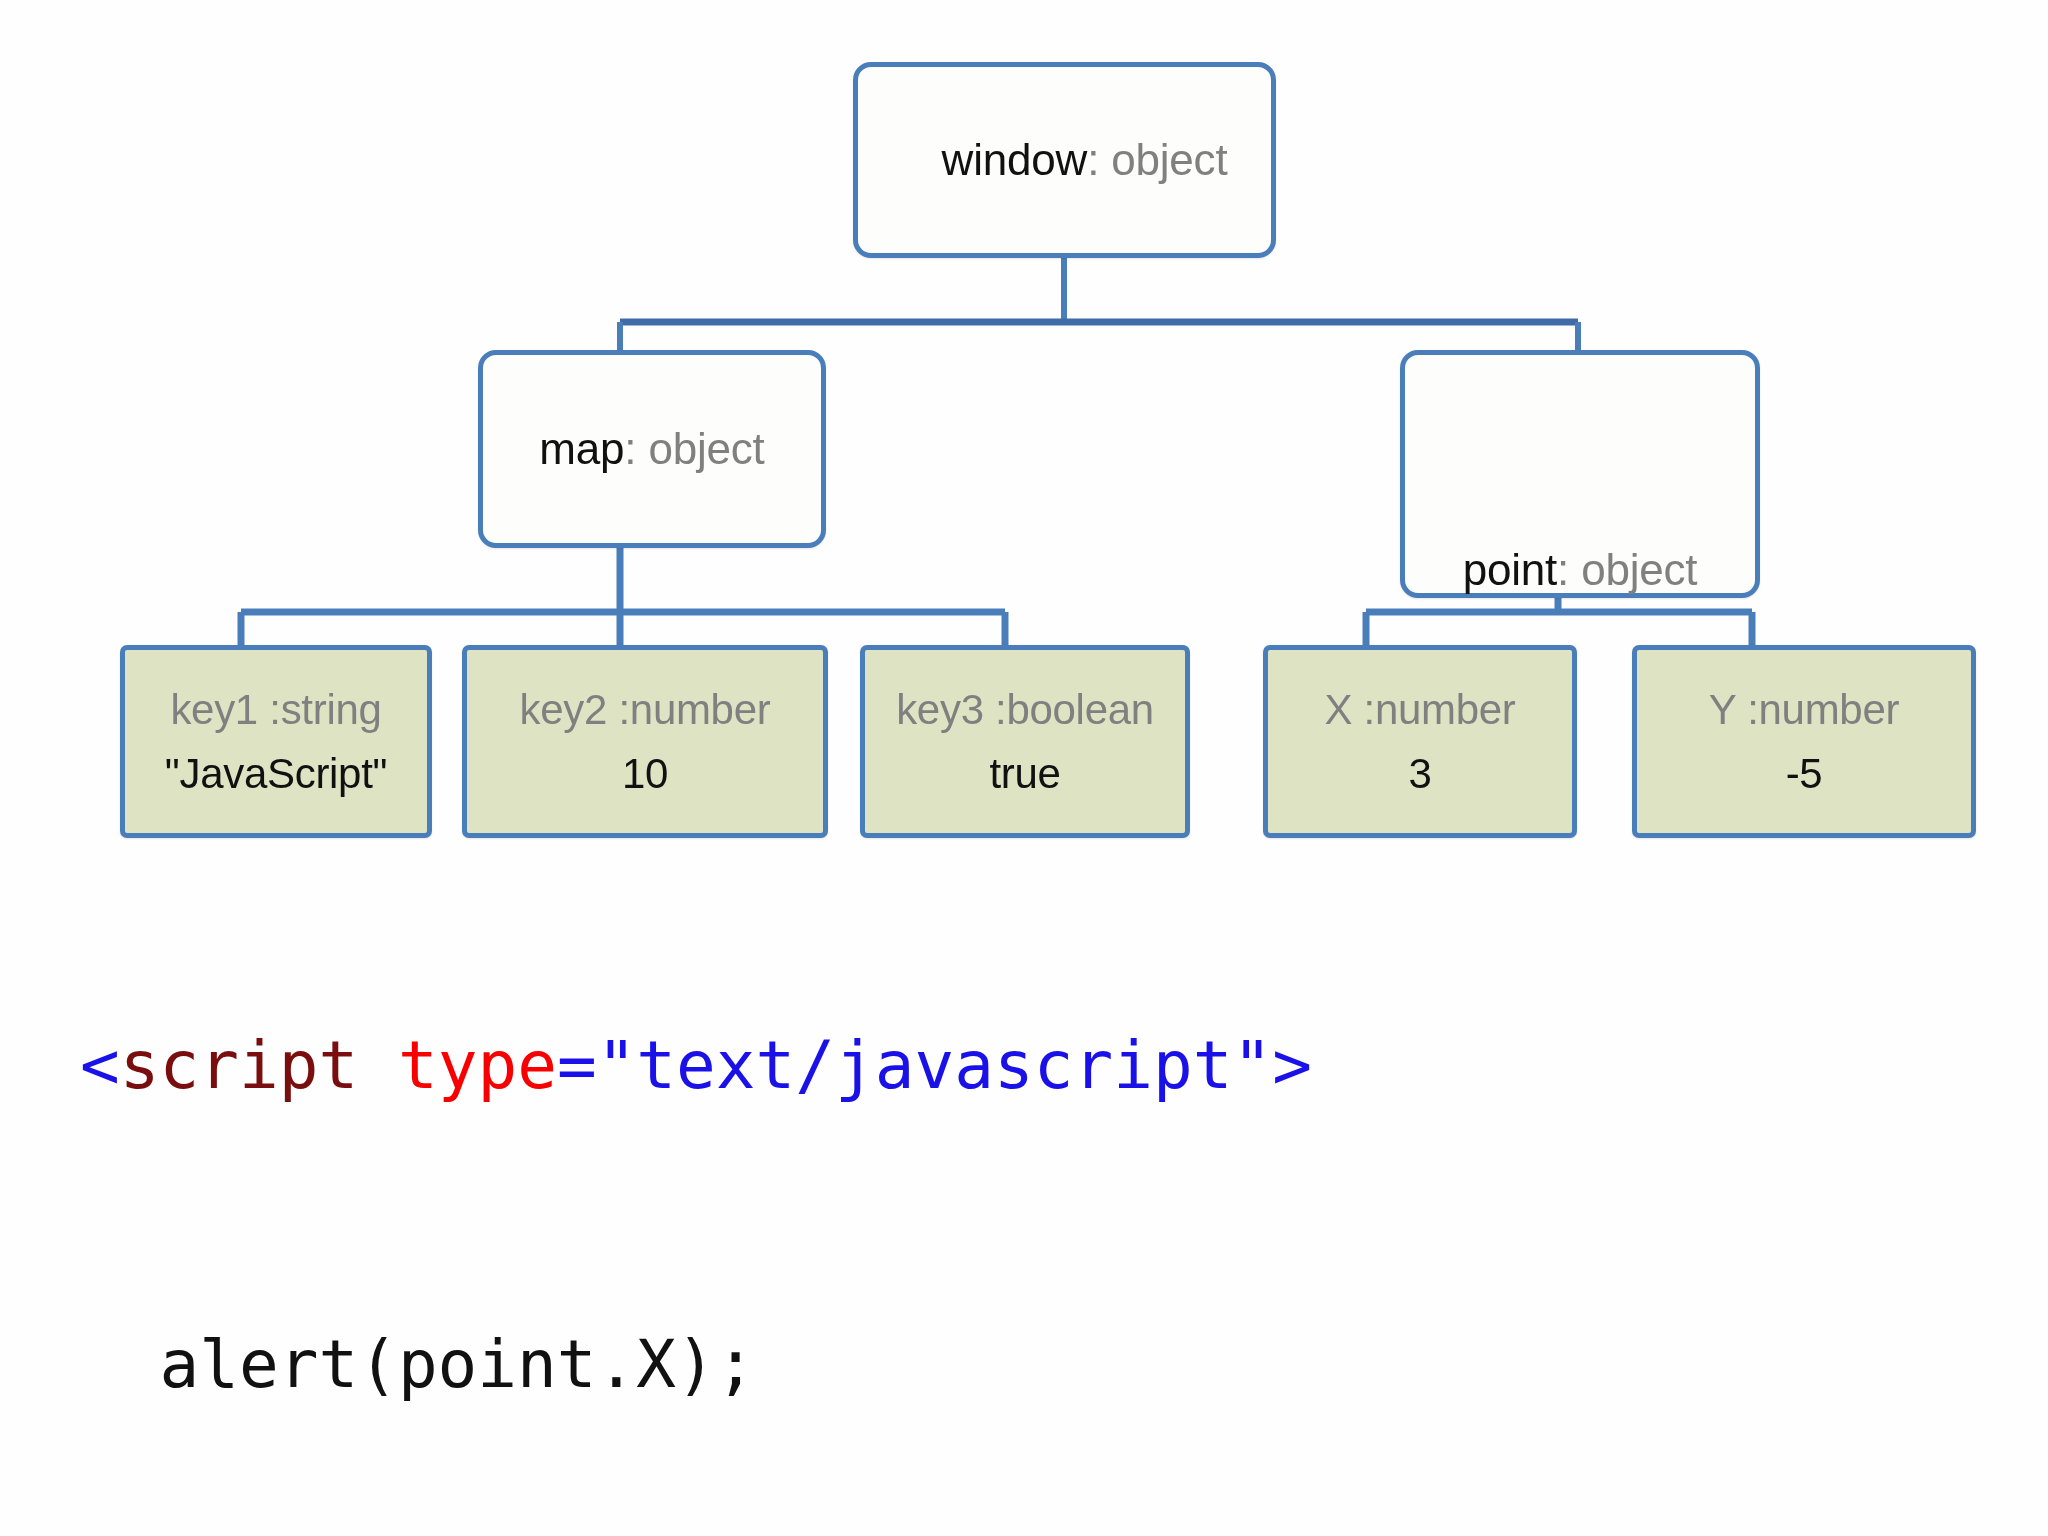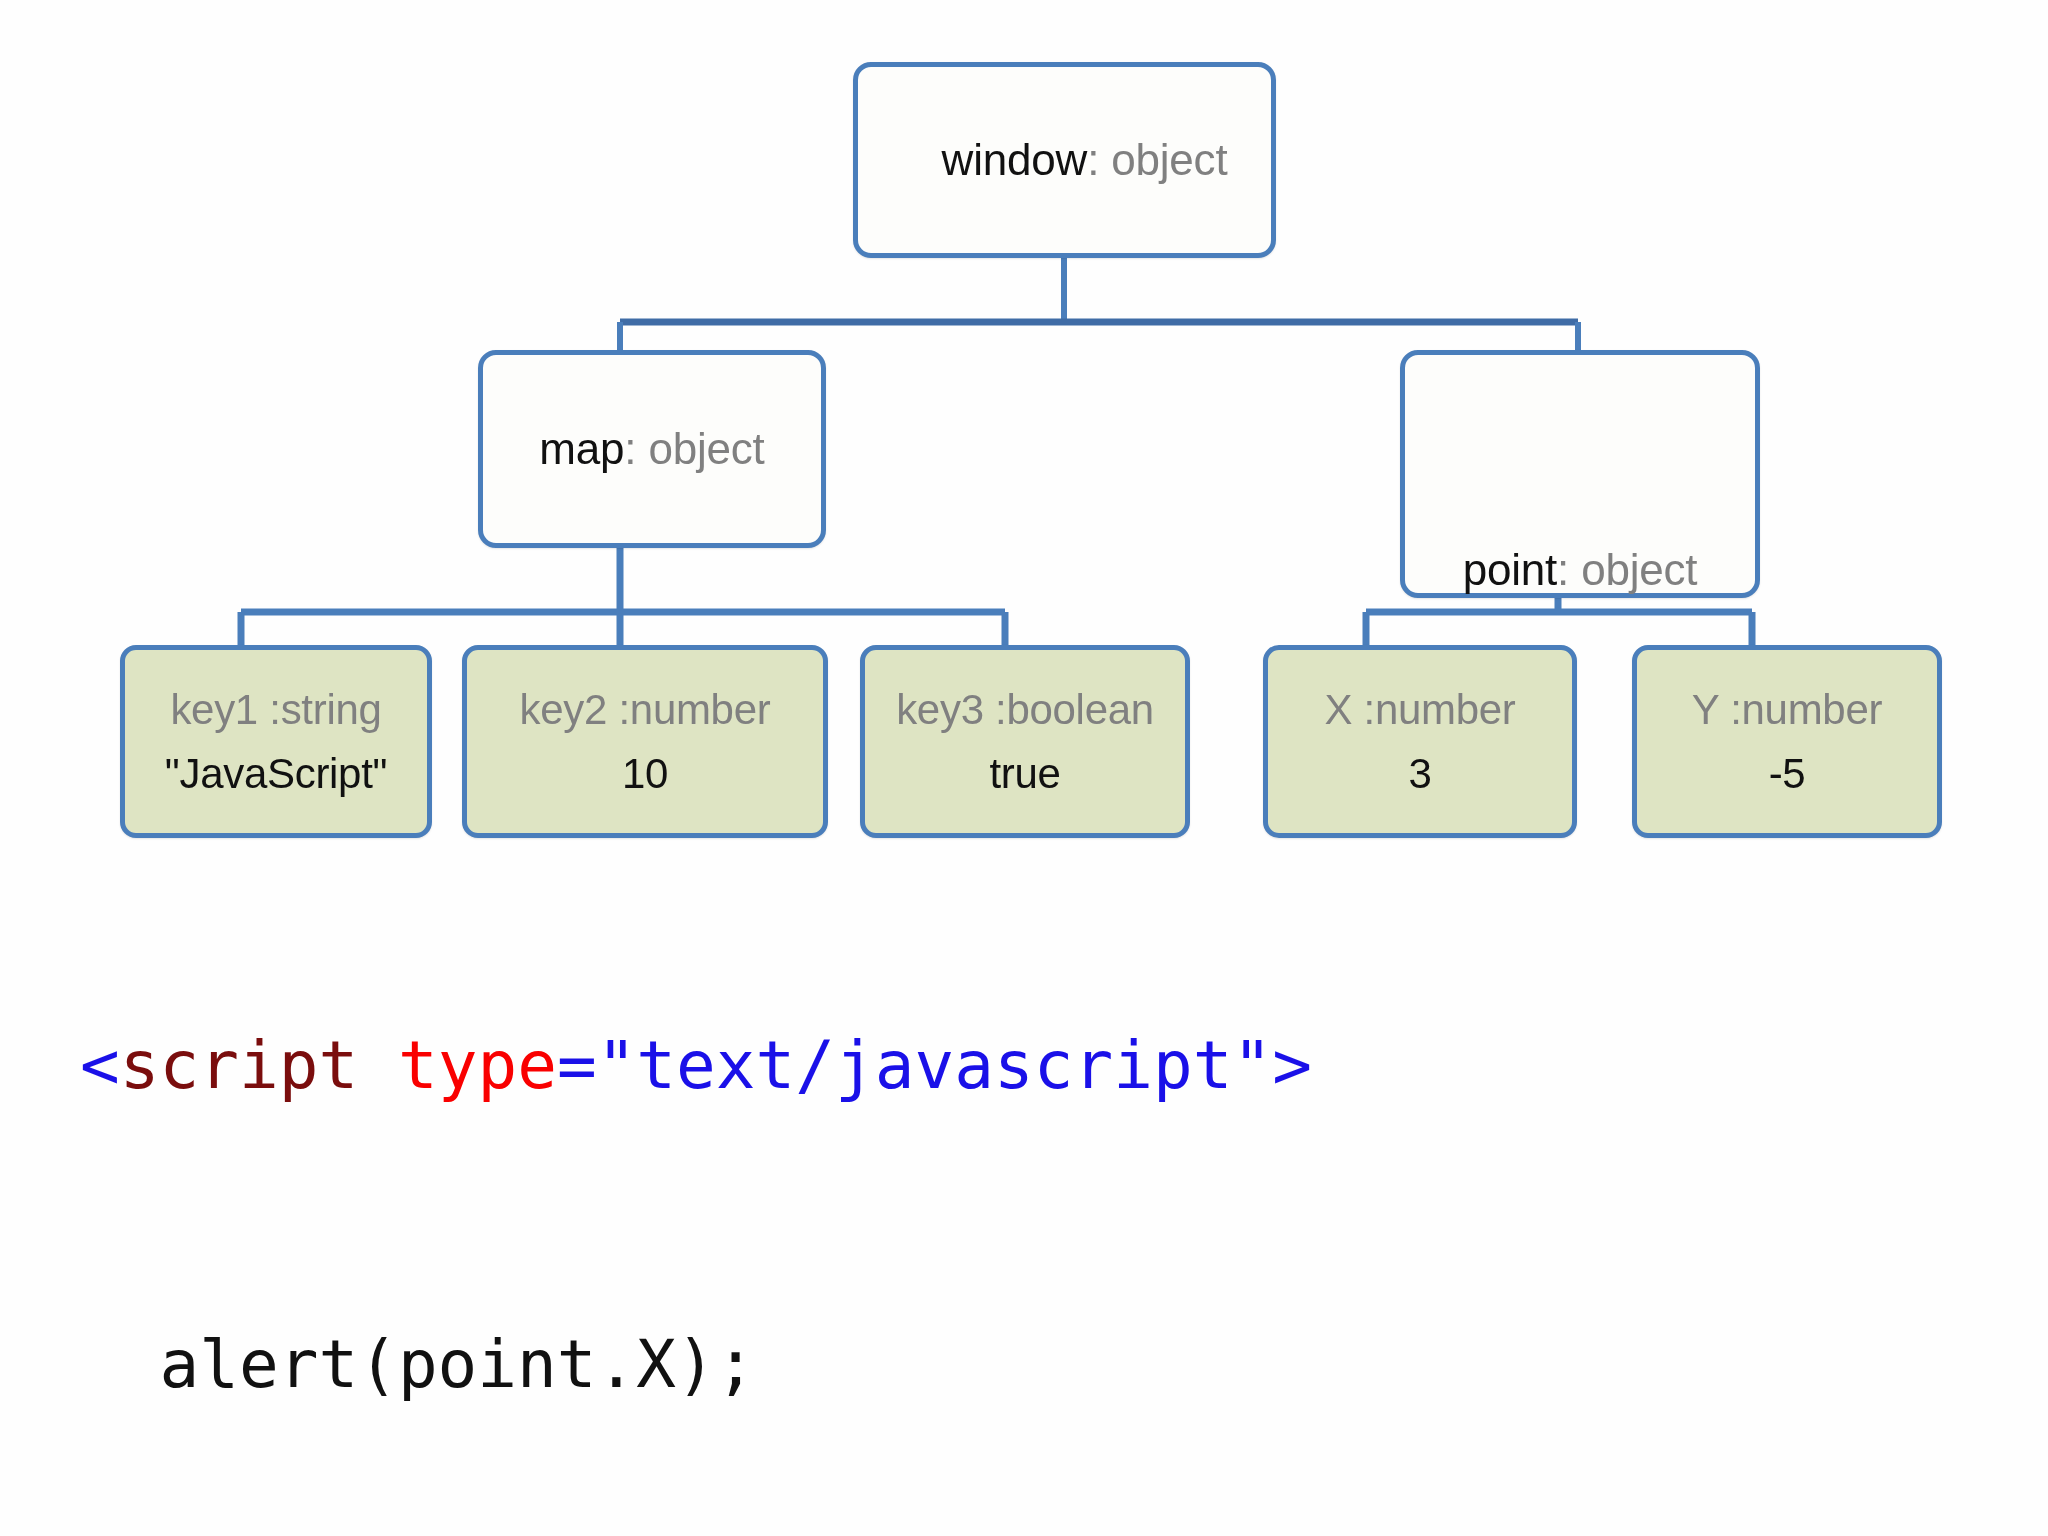--- a/index.html
+++ b/index.html
@@ -44,21 +44,21 @@
     align-items: center;
     justify-content: center;
     text-align: center;
     box-shadow: 0 1px 2px rgba(0,0,0,0.10);
   }
   .node.obj {
     background: #fdfdfb;
   }
   .node.leaf {
     background: #dee4c3;
-    border-radius: 16px;
+    border-radius: 7px;
   }
 
   .node-title {
     font-size: 44px;
     line-height: 1.05;
     color: #1a1a1a;
     white-space: nowrap;
     letter-spacing: -0.2px;
   }
   .node-title .tname { color: #111111; }
@@ -157,21 +157,21 @@
   <div class="node leaf" style="left:860px; top:645px; width:330px; height:193px;">
     <div class="leaf-key">key3 :boolean</div>
     <div class="leaf-val">true</div>
   </div>
 
   <div class="node leaf" style="left:1263px; top:645px; width:314px; height:193px;">
     <div class="leaf-key">X :number</div>
     <div class="leaf-val">3</div>
   </div>
 
-  <div class="node leaf" style="left:1632px; top:645px; width:310px; height:193px;">
+  <div class="node leaf" style="left:1632px; top:645px; width:344px; height:193px;">
     <div class="leaf-key">Y :number</div>
     <div class="leaf-val">-5</div>
   </div>
 </div>
 
 <div id="code">
   <span class="line"><span class="c-br">&lt;</span><span class="c-tag">script</span><span class="c-code"> </span><span class="c-attr">type</span><span class="c-eq">=</span><span class="c-str">"text/javascript"</span><span class="c-br">&gt;</span></span>
 
   <span class="line c-code">  alert(point.X);</span>
   

